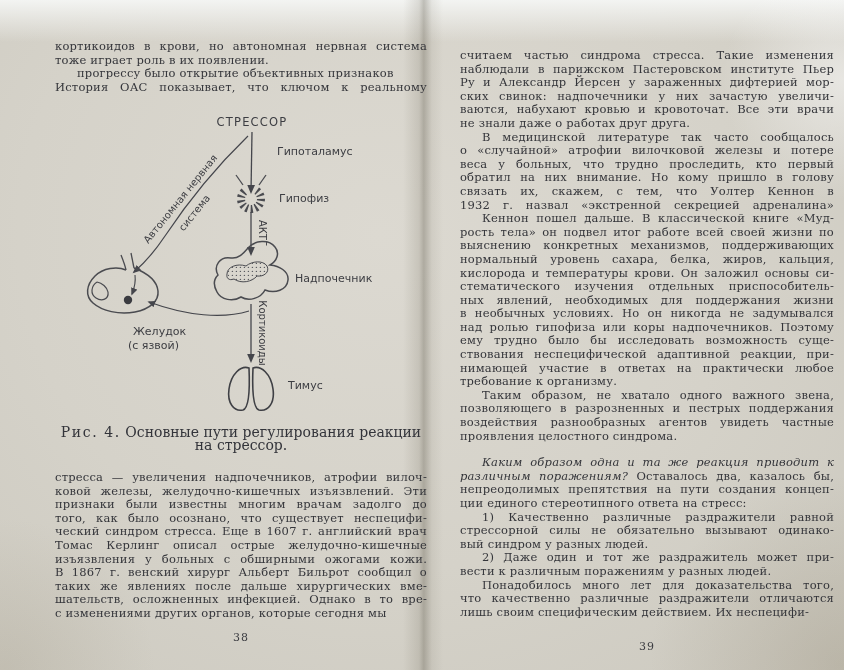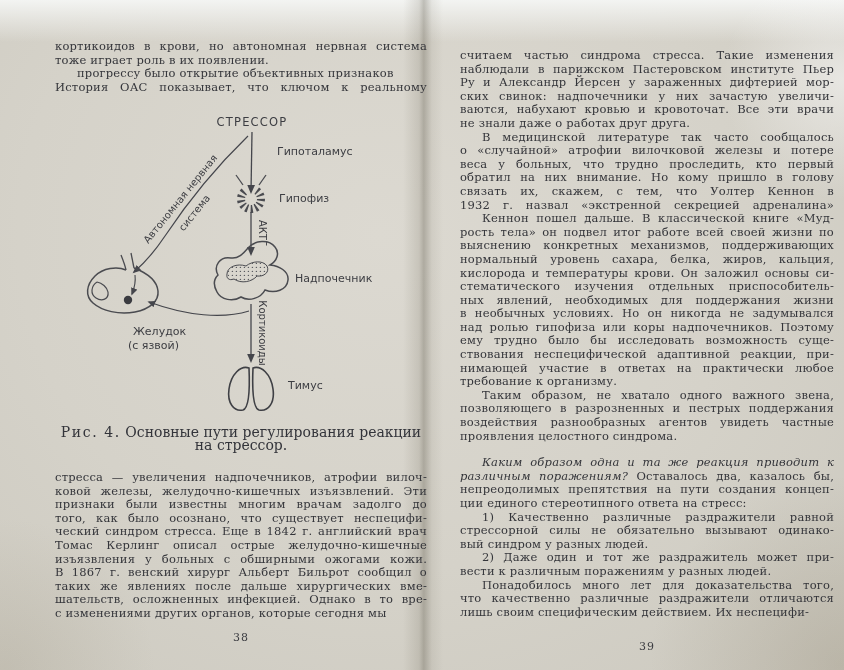--- a/index.html
+++ b/index.html
@@ -139,21 +139,21 @@
       <span class="cap-label">Рис. 4.</span>
       <span>Основные пути регулирования реакции на стрессор.</span>
     </div>
 
     <div class="block lp-bottom">
         <div class="para">
           <div class="line">стресса — увеличения надпочечников, атрофии вилоч-</div>
           <div class="line">ковой железы, желудочно-кишечных изъязвлений. Эти</div>
           <div class="line">признаки были известны многим врачам задолго до</div>
           <div class="line">того, как было осознано, что существует неспецифи-</div>
-          <div class="line">ческий синдром стресса. Еще в 1842 г. английский врач</div>
+          <div class="line">ческий синдром стресса. Еще в 1607 г. английский врач</div>
           <div class="line">Томас Керлинг описал острые желудочно-кишечные</div>
           <div class="line">изъязвления у больных с обширными ожогами кожи.</div>
           <div class="line">В 1867 г. венский хирург Альберт Бильрот сообщил о</div>
           <div class="line">таких же явлениях после дальше хирургических вме-</div>
           <div class="line">шательств, осложненных инфекцией. Однако в то вре-</div>
           <div class="line last">с изменениями других органов, которые сегодня мы</div>
         </div>
       </div>
 
     <div class="pagenum lp-num">38</div>

